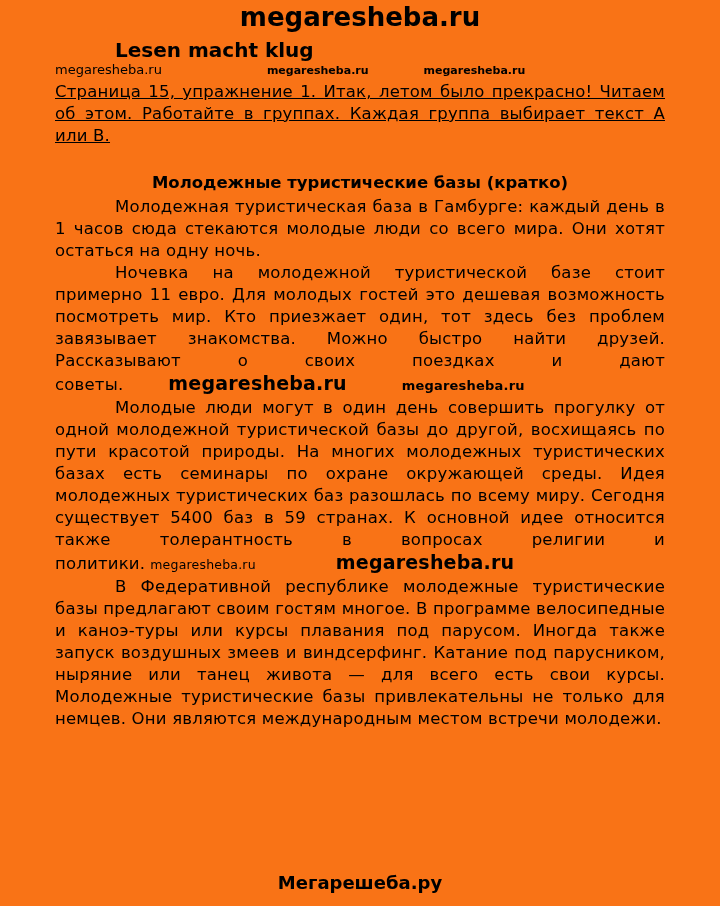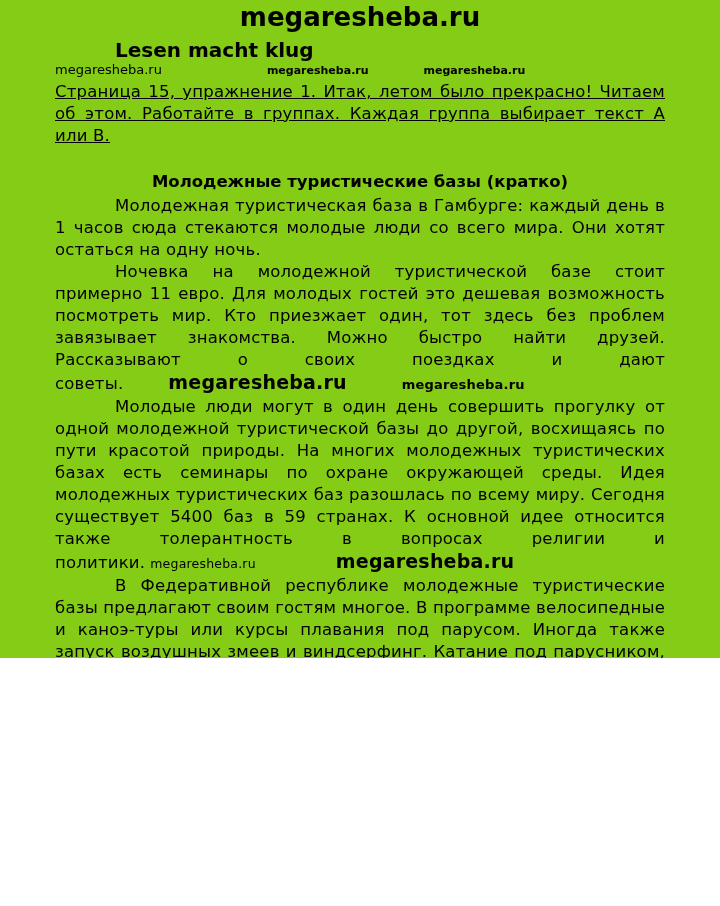--- a/index.html
+++ b/index.html
@@ -1,20 +1,20 @@
 <!DOCTYPE html>
 <html><head>
 <meta charset="utf-8">
 <style>
   html, body { margin: 0; padding: 0; background: #ffffff; }
   .page {
     width: 720px;
-    height: 658px;
+    height: 906px;
     box-sizing: border-box;
-    background: #84cc16;
+    background: #f97316;
     color: #000000;
     font-family: "DejaVu Sans", sans-serif;
     padding: 2px 55px 8px 55px;
     overflow: hidden;
     display: flex;
     flex-direction: column;
   }
   .top-title {
     text-align: center;
     font-weight: bold;
@@ -40,31 +40,31 @@
 
   p.body {
     font-size: 16.5px;
     line-height: 22px;
     letter-spacing: 0.2px;
     text-align: justify;
     margin: 0;
   }
   p.underlined {
     text-decoration: underline;
-    margin-bottom: 12px;
+    margin-bottom: 20px;
   }
   p.indent-sm { text-indent: 40px; }
   p.indent-lg { text-indent: 60px; }
 
   .text-title {
     font-weight: bold;
     font-size: 16.5px;
     line-height: 22px;
     text-align: center;
-    margin: 12px 0 2px 0;
+    margin: 5px 0 2px 0;
   }
 
   .wm-xl { font-weight: bold; font-size: 19px; white-space: nowrap; }
   .wm-md { font-weight: bold; font-size: 13px; white-space: nowrap; }
   .wm-sm { font-size: 12.5px; white-space: nowrap; }
 
   .ml-20 { margin-left: 20px; }
   .ml-40 { margin-left: 40px; }
   .ml-45 { margin-left: 45px; }
   .ml-55 { margin-left: 55px; }

